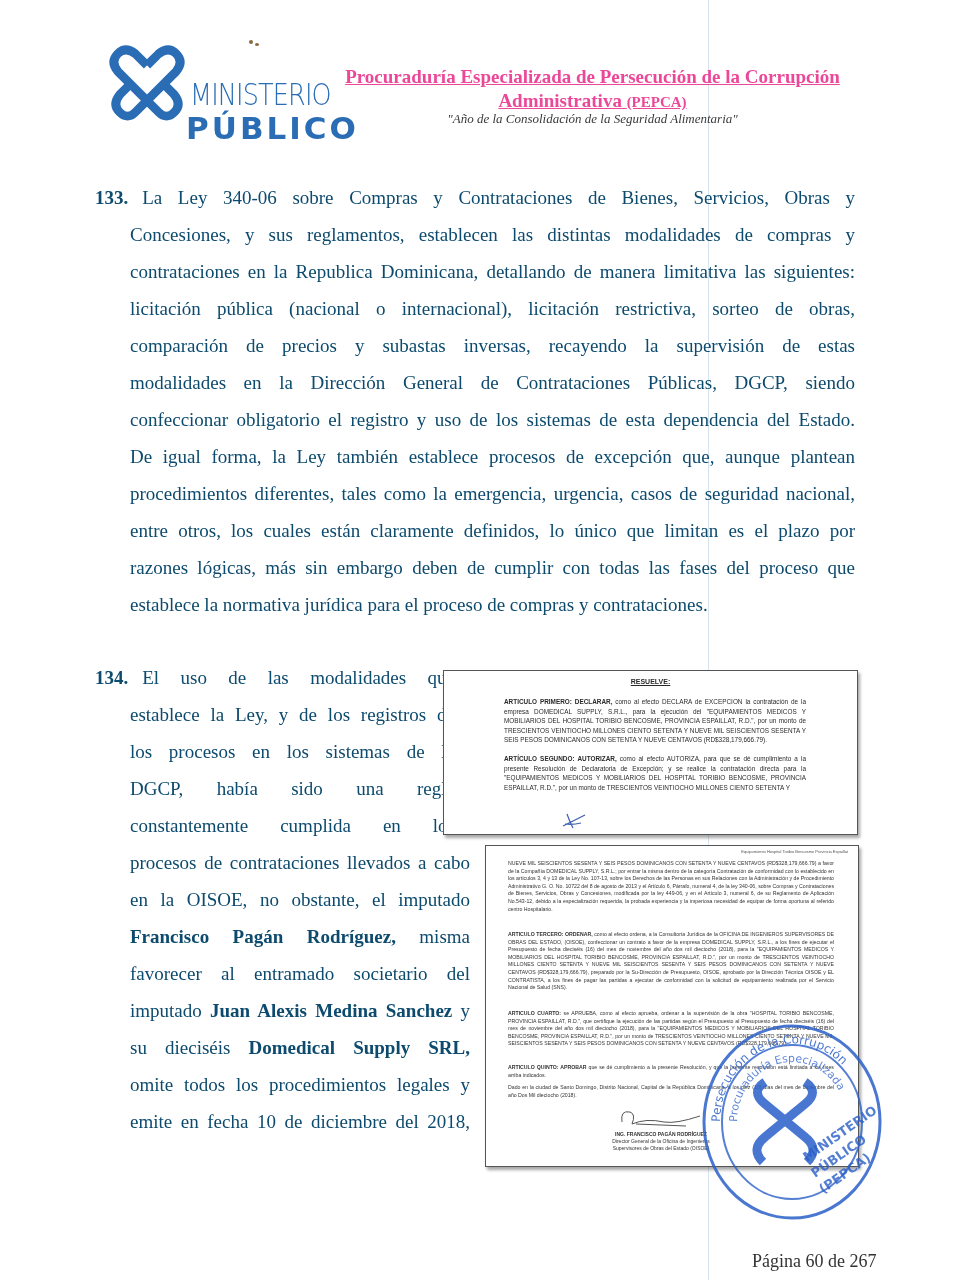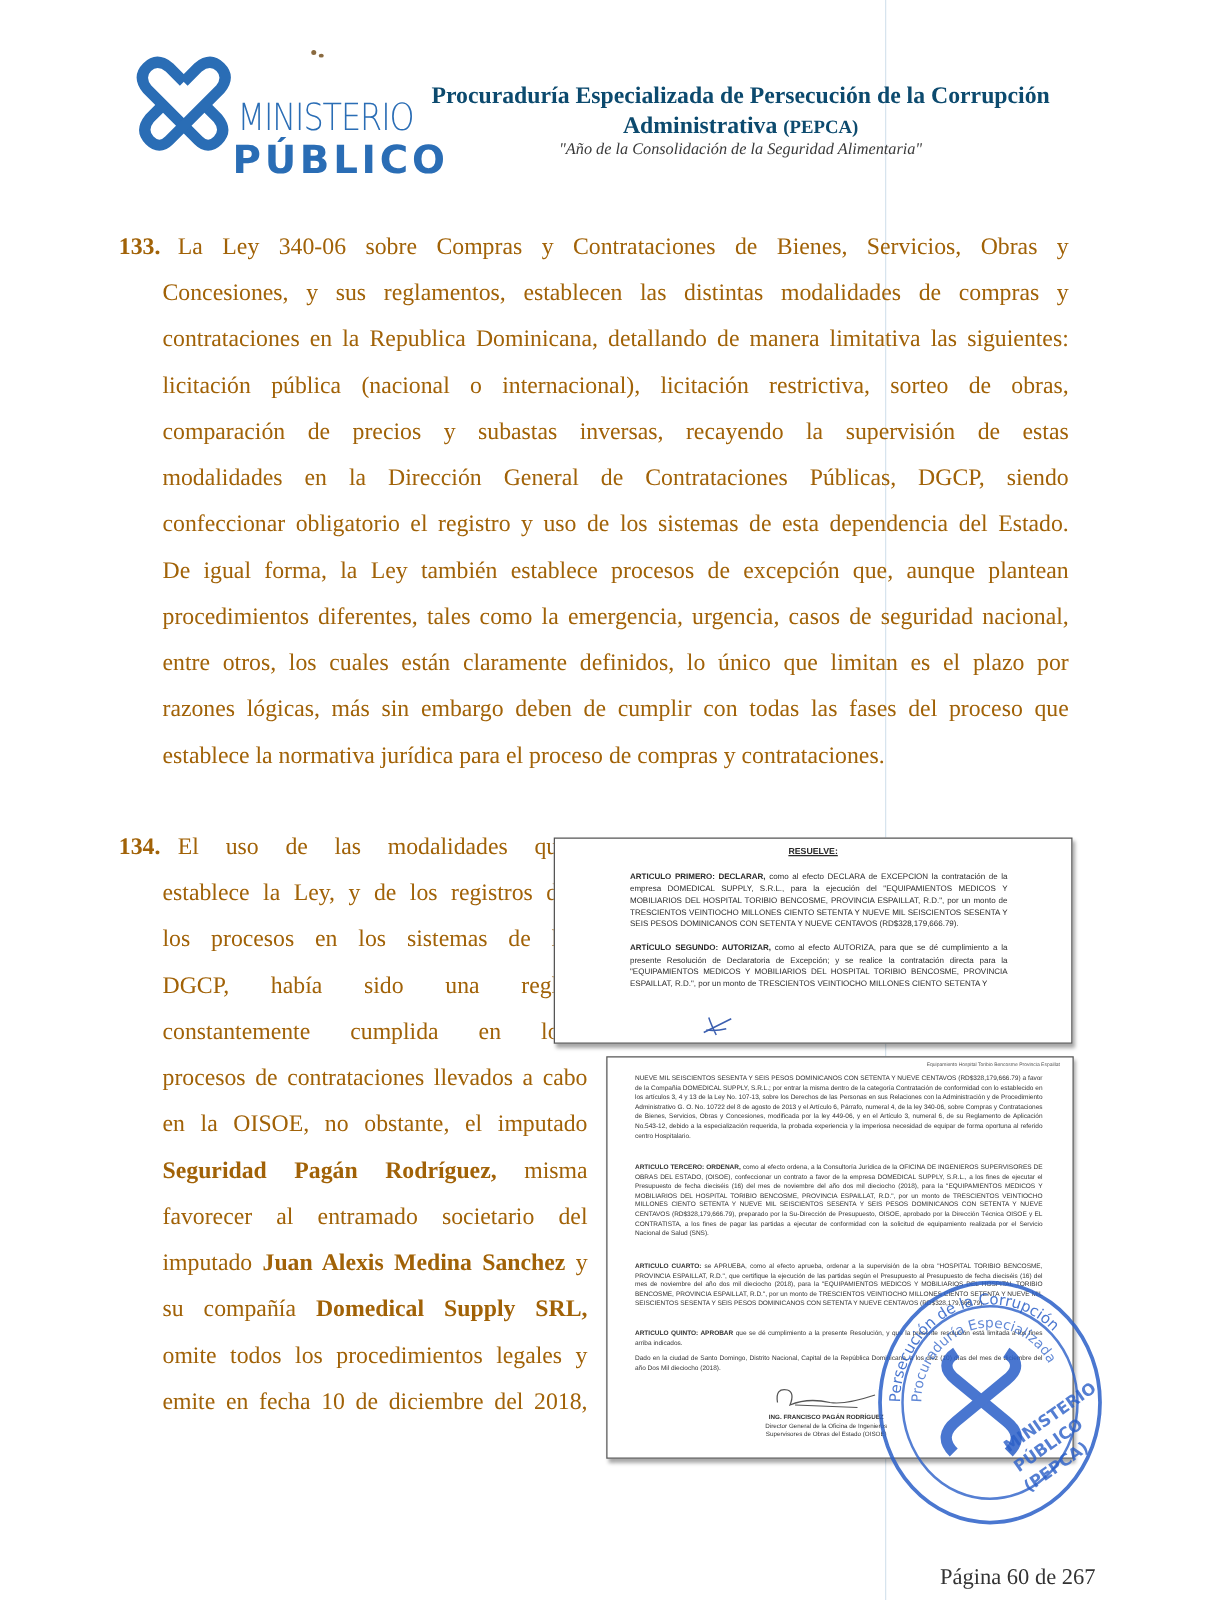--- a/index.html
+++ b/index.html
@@ -8,26 +8,26 @@
   
   .scan-line { position: absolute; left: 708px; top: 0; width: 1px; height: 1280px; background: #d7e4ee; }
 
   
   .logo { position: absolute; left: 108px; top: 44px; width: 210px; height: 100px; }
   .logo-mark { position: absolute; left: 0; top: 0; width: 78px; height: 78px; }
   .logo-text-1 { position: absolute; left: 82px; top: 33px; font-family: "DejaVu Sans", sans-serif; font-weight: 300; font-size: 30px; letter-spacing: -1px; color: #2a6db5; transform: scaleX(0.85); transform-origin: left; }
   .logo-text-2 { position: absolute; left: 78px; top: 66px; font-family: "DejaVu Sans", sans-serif; font-weight: bold; font-size: 31px; letter-spacing: 3px; color: #2a6db5; }
   .dots { position: absolute; left: 249px; top: 40px; width: 12px; height: 6px; }
   .dots span { position: absolute; border-radius: 50%; background: #8a6a40; }
-  .header-title { position: absolute; left: 345px; top: 65px; width: 495px; text-align: center; color: #0c4a6e; font-family: "Liberation Serif", serif; font-weight: bold; font-size: 19px; line-height: 24px; }
+  .header-title { position: absolute; left: 345px; top: 65px; width: 495px; text-align: center; color: #ec4899; font-family: "Liberation Serif", serif; font-weight: bold; font-size: 19px; line-height: 24px; text-decoration: underline; }
   .header-title .small-caps { font-size: 15px; }
   .header-motto { position: absolute; left: 345px; top: 111px; width: 495px; text-align: center; font-family: "Liberation Serif", serif; font-style: italic; font-size: 13px; color: #3a3a3a; }
 
   
-  .para { position: absolute; font-family: "Liberation Serif", serif; font-size: 19px; color: #a16207; }
+  .para { position: absolute; font-family: "Liberation Serif", serif; font-size: 19px; color: #0c4a6e; }
   .p133 { left: 95px; top: 185px; width: 760px; }
   .line { display: block; height: 37px; line-height: 26px; white-space: nowrap; text-align: justify; text-align-last: justify; }
   .line.last { text-align-last: left; }
   .p133 .line { padding-left: 35px; }
   .p133 .line.first { padding-left: 0; }
   .num { font-weight: bold; margin-right: 14px; }
 
   
   .p134 { left: 95px; top: 665px; }
   .p134 .line { padding-left: 35px; }
@@ -109,24 +109,24 @@
   </div>
 
   <div class="para p134">
     <span class="line first narrow"><span class="num">134.</span><span>El uso de las modalidades que</span></span>
     <span class="line narrow">establece la Ley, y de los registros de</span>
     <span class="line narrow">los procesos en los sistemas de la</span>
     <span class="line narrow">DGCP, había sido una regla</span>
     <span class="line narrow">constantemente cumplida en los</span>
     <span class="line wide">procesos de contrataciones llevados a cabo</span>
     <span class="line wide">en la OISOE, no obstante, el imputado</span>
-    <span class="line wide"><span class="b">Seguridad Pagán Rodríguez,</span> <span>misma</span></span>
+    <span class="line wide"><span class="b">Francisco Pagán Rodríguez,</span> <span>misma</span></span>
     <span class="line wide">favorecer al entramado societario del</span>
     <span class="line wide"><span>imputado</span> <span class="b">Juan Alexis Medina Sanchez</span> <span>y</span></span>
-    <span class="line wide"><span>su compañía</span> <span class="b">Domedical Supply SRL,</span></span>
+    <span class="line wide"><span>su dieciséis</span> <span class="b">Domedical Supply SRL,</span></span>
     <span class="line wide">omite todos los procedimientos legales y</span>
     <span class="line wide">emite en fecha 10 de diciembre del 2018,</span>
   </div>
 
   <div class="doc1">
     <div class="resuelve">RESUELVE:</div>
     <div class="art a1">
       <b>ARTICULO PRIMERO: DECLARAR,</b>
       <span>como al efecto DECLARA de EXCEPCION la contratación de la empresa DOMEDICAL SUPPLY, S.R.L., para la ejecución del "EQUIPAMIENTOS MEDICOS Y MOBILIARIOS DEL HOSPITAL TORIBIO BENCOSME, PROVINCIA ESPAILLAT, R.D.", por un monto de TRESCIENTOS VEINTIOCHO MILLONES CIENTO SETENTA Y NUEVE MIL SEISCIENTOS SESENTA Y SEIS PESOS DOMINICANOS CON SETENTA Y NUEVE CENTAVOS (RD$328,179,666.79).</span>
     </div>

